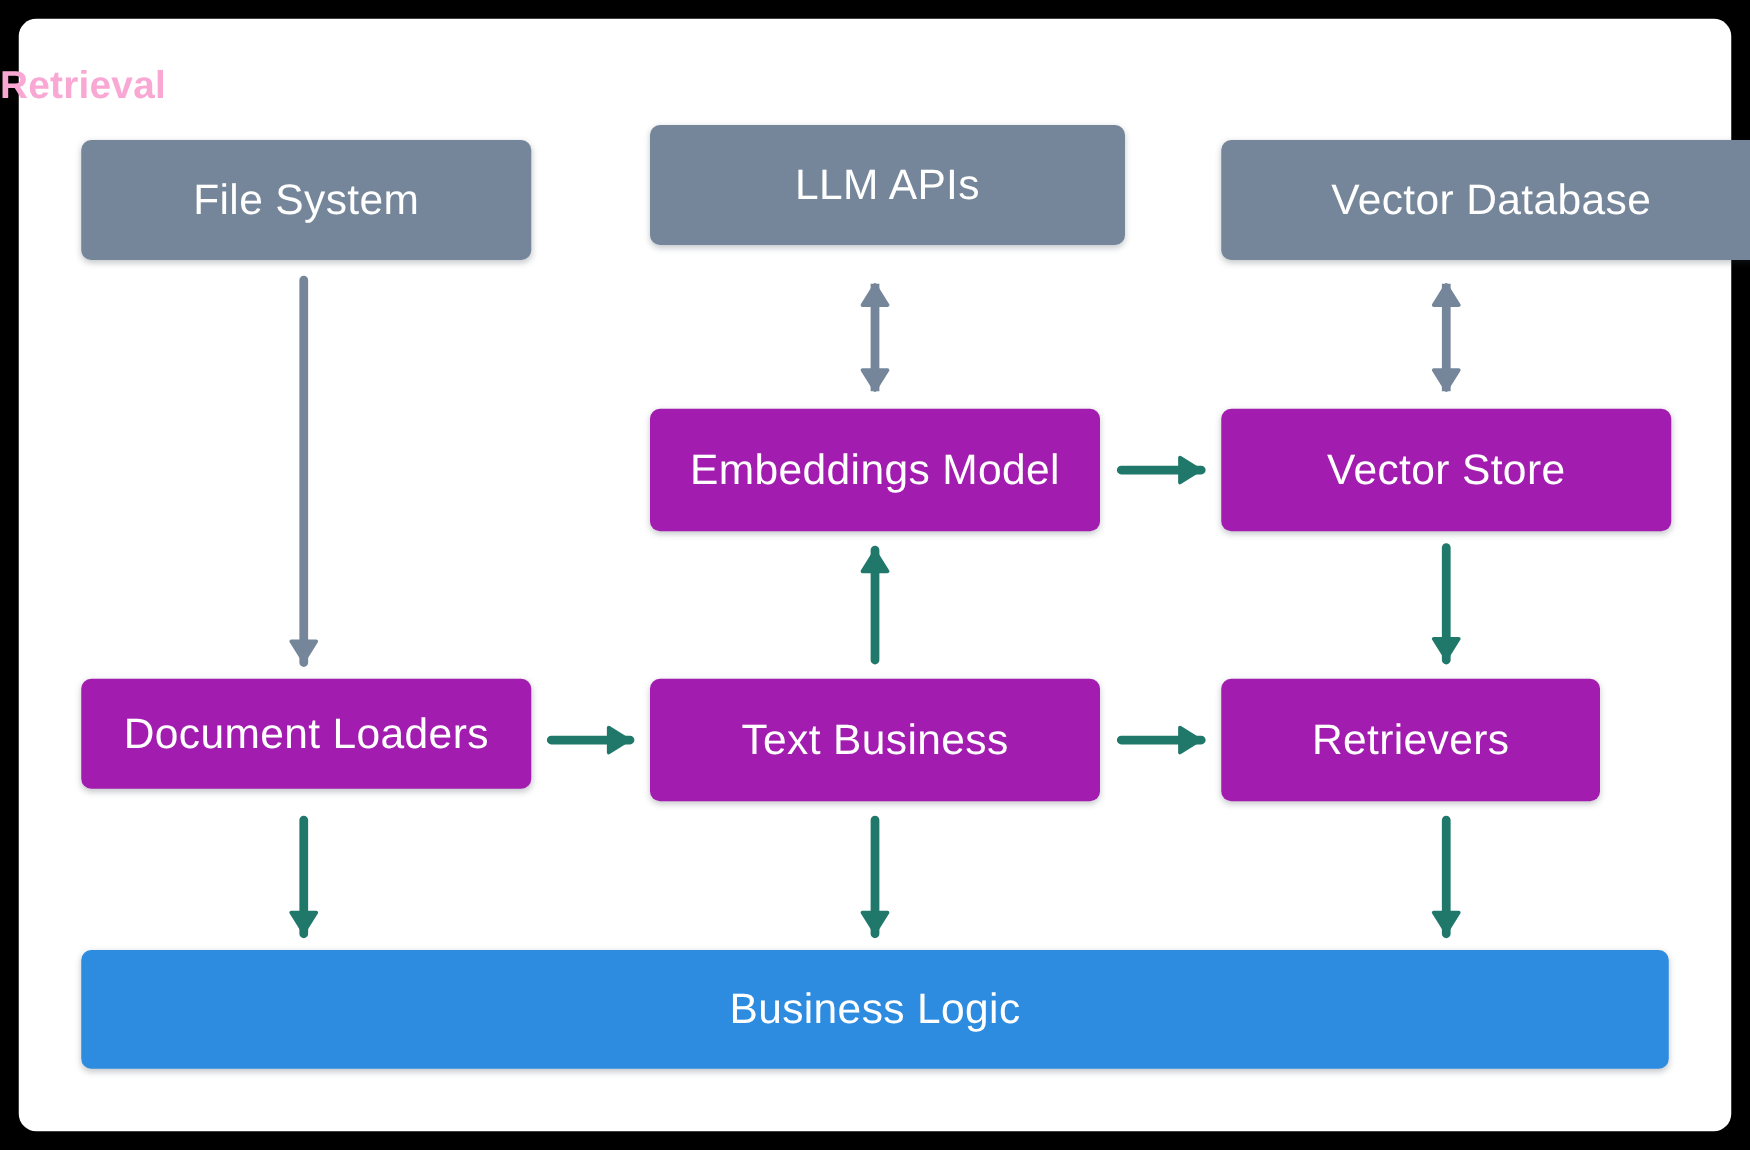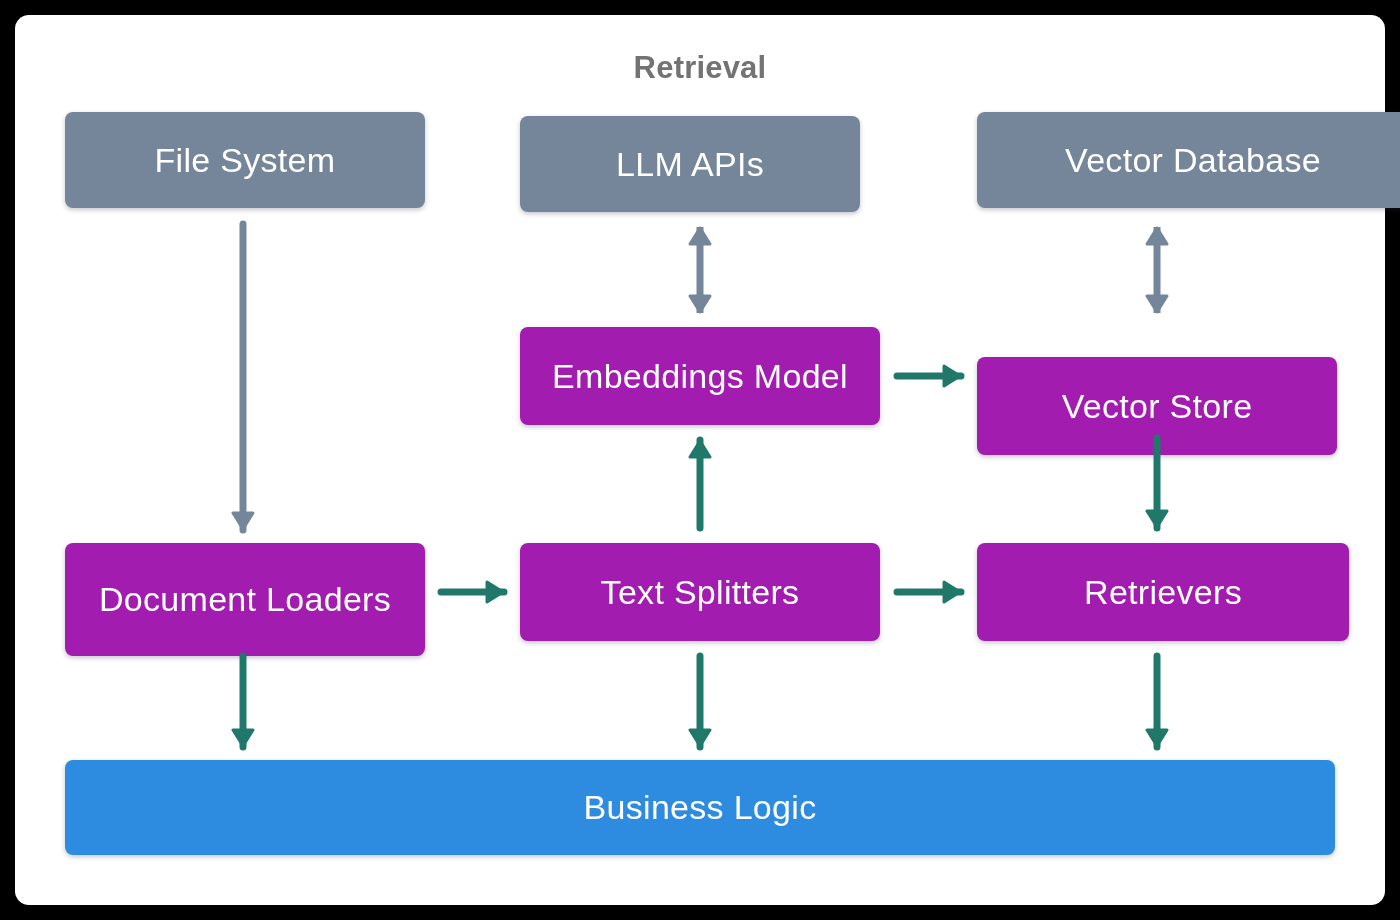--- a/index.html
+++ b/index.html
@@ -13,24 +13,23 @@
   .card {
     position: absolute;
     left: 15px; top: 15px;
     width: 1370px; height: 890px;
     background: #ffffff;
     border-radius: 14px;
   }
   .diagram-title {
     position: absolute;
     left: 0; top: 50px; width: 1400px;
-    text-align: center;
     font-size: 31px;
     font-weight: 700;
-    color: #737373;
+    color: #f9a8d4;
     letter-spacing: 0.2px;
   }
   .node {
     position: absolute;
     display: flex;
     align-items: center;
     justify-content: center;
     color: #ffffff;
     font-size: 34px;
     border-radius: 8px;
@@ -50,41 +49,41 @@
 </head>
 <body>
 
 <div class="card"></div>
 
 <div class="diagram-title">Retrieval</div>
 
 <div class="node gray" style="left:65px; top:112px; width:360px; height:96px;">
   <span>File System</span>
 </div>
-<div class="node gray" style="left:520px; top:116px; width:340px; height:96px;text-align:center;">
+<div class="node gray" style="left:520px; top:100px; width:380px; height:96px;text-align:center;">
   <span>LLM APIs</span>
 </div>
 <div class="node gray" style="left:977px; top:112px; width:432px; height:96px;">
   <span>Vector Database</span>
 </div>
 
 <div class="node green" style="left:520px; top:327px; width:360px; height:98px;">
   <span>Embeddings Model</span>
 </div>
-<div class="node green" style="left:977px; top:327px; width:360px; height:98px;margin-top:30px;">
+<div class="node green" style="left:977px; top:327px; width:360px; height:98px;">
   <span>Vector Store</span>
 </div>
 
-<div class="node green" style="left:65px; top:543px; width:360px; height:113px;">
+<div class="node green" style="left:65px; top:543px; width:360px; height:88px;">
   <span>Document Loaders</span>
 </div>
 <div class="node green" style="left:520px; top:543px; width:360px; height:98px;">
-  <span>Text Splitters</span>
+  <span>Text Business</span>
 </div>
-<div class="node green" style="left:977px; top:543px; width:372px; height:98px;">
+<div class="node green" style="left:977px; top:543px; width:303px; height:98px;">
   <span>Retrievers</span>
 </div>
 
 <div class="node blue" style="left:65px; top:760px; width:1270px; height:95px;text-align:right;">
   <span>Business Logic</span>
 </div>
 
 <svg class="edges-layer" width="1400" height="920" viewBox="0 0 1400 920" xmlns="http://www.w3.org/2000/svg">
   <defs>
     <marker id="head-gray" viewBox="0 0 20 26" refX="19" refY="13" markerWidth="20" markerHeight="26" markerUnits="userSpaceOnUse" orient="auto-start-reverse">

